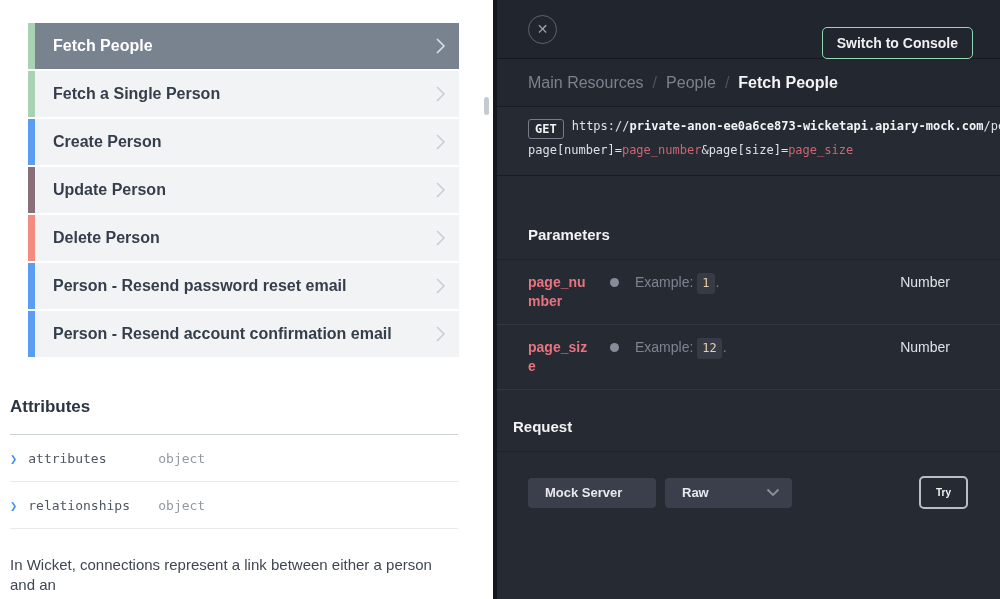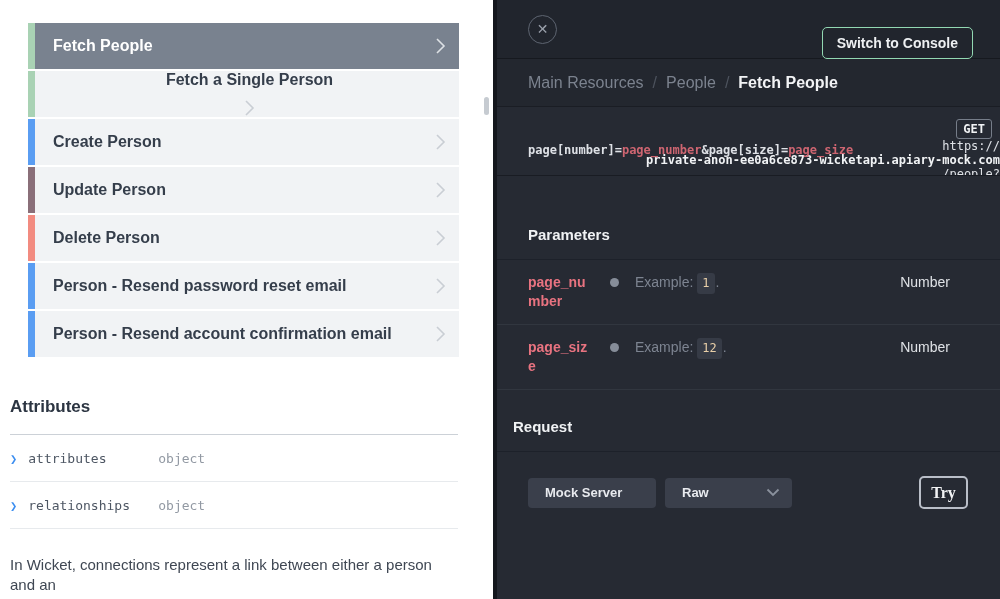--- a/index.html
+++ b/index.html
@@ -80,29 +80,29 @@
   }
   .crumbbar .sep { color:#4d535e; margin:0 9px; }
   .crumbbar .current { color:#f2f3f5; font-weight:bold; }
 
   .url-block {
     height:69px; border-bottom:1px solid #191c23;
     padding:12px 0 0 31px;
     font-family:"DejaVu Sans Mono", monospace; font-size:12px;
     color:#dee1e6; white-space:nowrap; overflow:hidden;
   }
-  .url-line1 { display:flex; align-items:flex-end; height:22px;flex-direction:column; }
+  .url-line1 { display:flex; align-items:flex-start; height:22px; }
   .method-badge {
     display:inline-block; border:1px solid #767d89; border-radius:3px;
     padding:2px 6px 2px 6px; font-weight:bold; color:#f1f3f5;
     margin-right:8px; font-size:12px;
   }
   .url-bold { font-weight:bold; color:#f1f3f5; }
   .url-pink { color:#ce6571; }
-  .url-line2 { height:18px; line-height:18px;font-weight:bold; }
+  .url-line2 { height:18px; line-height:18px; }
 
   .section-head {
     font-size:15px; font-weight:bold; color:#f0f2f4;
     padding:50px 0 16px 31px;
     border-bottom:1px solid #1d212a;
   }
   .section-head.request { padding-top:28px;padding-left:16px; }
 
   .param-row {
     display:flex; align-items:flex-start;
@@ -136,36 +136,36 @@
   .mock-btn { width:128px; text-align:left; padding-left:17px; }
   .raw-btn {
     width:127px; margin-left:9px;
     display:flex; align-items:center; justify-content:space-between;
     padding:0 12px 0 17px;
   }
   .raw-btn .caret { color:#8a919d; }
   .try-btn {
     margin-left:auto; width:49px; height:33px;
     background:transparent; border:2px solid #b9bec8; border-radius:5px;
-    color:#f2f3f5; font-family:Liberation Serif, serif;
-    font-size:16px; font-weight:bold; cursor:pointer;
+    color:#f2f3f5; font-family:Liberation Sans, sans-serif;
+    font-size:10px; font-weight:bold; cursor:pointer;
   }
 </style>
 </head>
 <body>
 
 <div class="left-panel">
   <div class="endpoint-list">
     <div class="endpoint-item selected" style="border-left-color: rgb(169, 210, 180);">
       <span>Fetch People</span>
       <svg class="chev" width="11" height="18" viewBox="0 0 11 18">
           <path d="M2 2 L9 9 L2 16" fill="none" stroke="currentColor" stroke-width="1.6"></path>
         </svg>
     </div>
-    <div class="endpoint-item" style="border-left-color: rgb(169, 210, 180); flex-direction: column;">
+    <div class="endpoint-item" style="border-left-color: rgb(169, 210, 180);">
       <span>Fetch a Single Person</span>
       <svg class="chev" width="11" height="18" viewBox="0 0 11 18">
           <path d="M2 2 L9 9 L2 16" fill="none" stroke="currentColor" stroke-width="1.6"></path>
         </svg>
     </div>
     <div class="endpoint-item" style="border-left-color: rgb(90, 157, 242);">
       <span>Create Person</span>
       <svg class="chev" width="11" height="18" viewBox="0 0 11 18">
           <path d="M2 2 L9 9 L2 16" fill="none" stroke="currentColor" stroke-width="1.6"></path>
         </svg>

